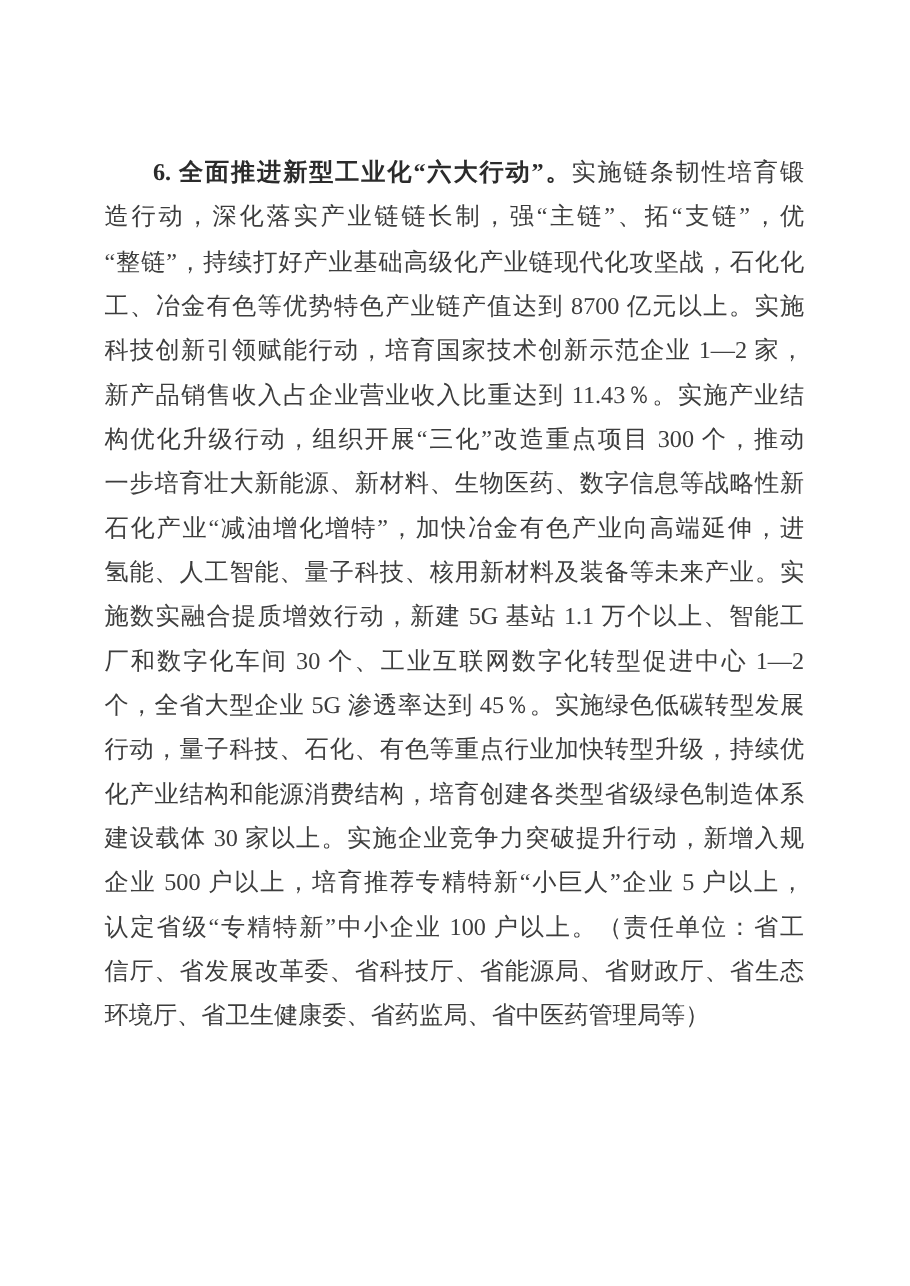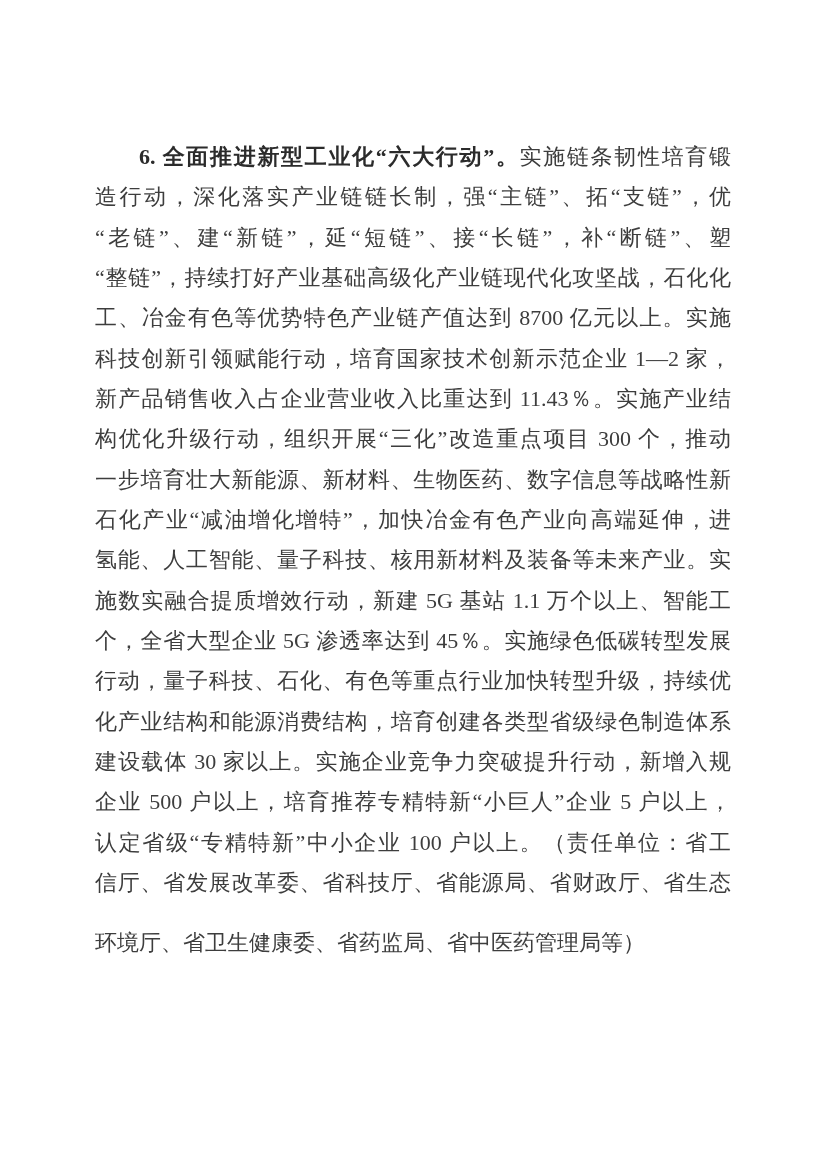--- a/index.html
+++ b/index.html
@@ -29,21 +29,20 @@
     text-align-last: justify;
     height: 40.33px;
     overflow: hidden;
   }
   .tline.first {
     text-indent: 2em;
   }
   .tline.last {
     text-align: left;
     text-align-last: left;
-    margin-top: 20px;
   }
   .bold-head {
     font-weight: 700;
     color: #2b2b2b;
   }
   .page-number {
     position: absolute;
     left: 126px;
     top: 1036px;
     font-size: 22px;
@@ -57,30 +56,30 @@
 
 <div class="page">
 
   <div class="text-block">
 
     <div class="tline first">
       <span class="bold-head">6. 全面推进新型工业化“六大行动”。</span><span>实施链条韧性培育锻</span>
     </div>
 
     <div class="tline">造行动，深化落实产业链链长制，强“主链”、拓“支链”，优</div>
-    <div class="tline">“老链”、建“新链”，延“短链”、接“长链”，补“断链”、塑</div>
     <div class="tline">“整链”，持续打好产业基础高级化产业链现代化攻坚战，石化化</div>
     <div class="tline">工、冶金有色等优势特色产业链产值达到 8700 亿元以上。实施</div>
     <div class="tline">科技创新引领赋能行动，培育国家技术创新示范企业 1—2 家，</div>
     <div class="tline">新产品销售收入占企业营业收入比重达到 11.43％。实施产业结</div>
     <div class="tline">构优化升级行动，组织开展“三化”改造重点项目 300 个，推动</div>
     <div class="tline">一步培育壮大新能源、新材料、生物医药、数字信息等战略性新</div>
     <div class="tline">石化产业“减油增化增特”，加快冶金有色产业向高端延伸，进</div>
     <div class="tline">氢能、人工智能、量子科技、核用新材料及装备等未来产业。实</div>
     <div class="tline">施数实融合提质增效行动，新建 5G 基站 1.1 万个以上、智能工</div>
+    <div class="tline">厂和数字化车间 30 个、工业互联网数字化转型促进中心 1—2</div>
     <div class="tline">个，全省大型企业 5G 渗透率达到 45％。实施绿色低碳转型发展</div>
     <div class="tline">行动，量子科技、石化、有色等重点行业加快转型升级，持续优</div>
     <div class="tline">化产业结构和能源消费结构，培育创建各类型省级绿色制造体系</div>
     <div class="tline">建设载体 30 家以上。实施企业竞争力突破提升行动，新增入规</div>
     <div class="tline">企业 500 户以上，培育推荐专精特新“小巨人”企业 5 户以上，</div>
     <div class="tline">认定省级“专精特新”中小企业 100 户以上。（责任单位：省工</div>
     <div class="tline">信厅、省发展改革委、省科技厅、省能源局、省财政厅、省生态</div>
     <div class="tline last">环境厅、省卫生健康委、省药监局、省中医药管理局等）</div>
 
   </div>

